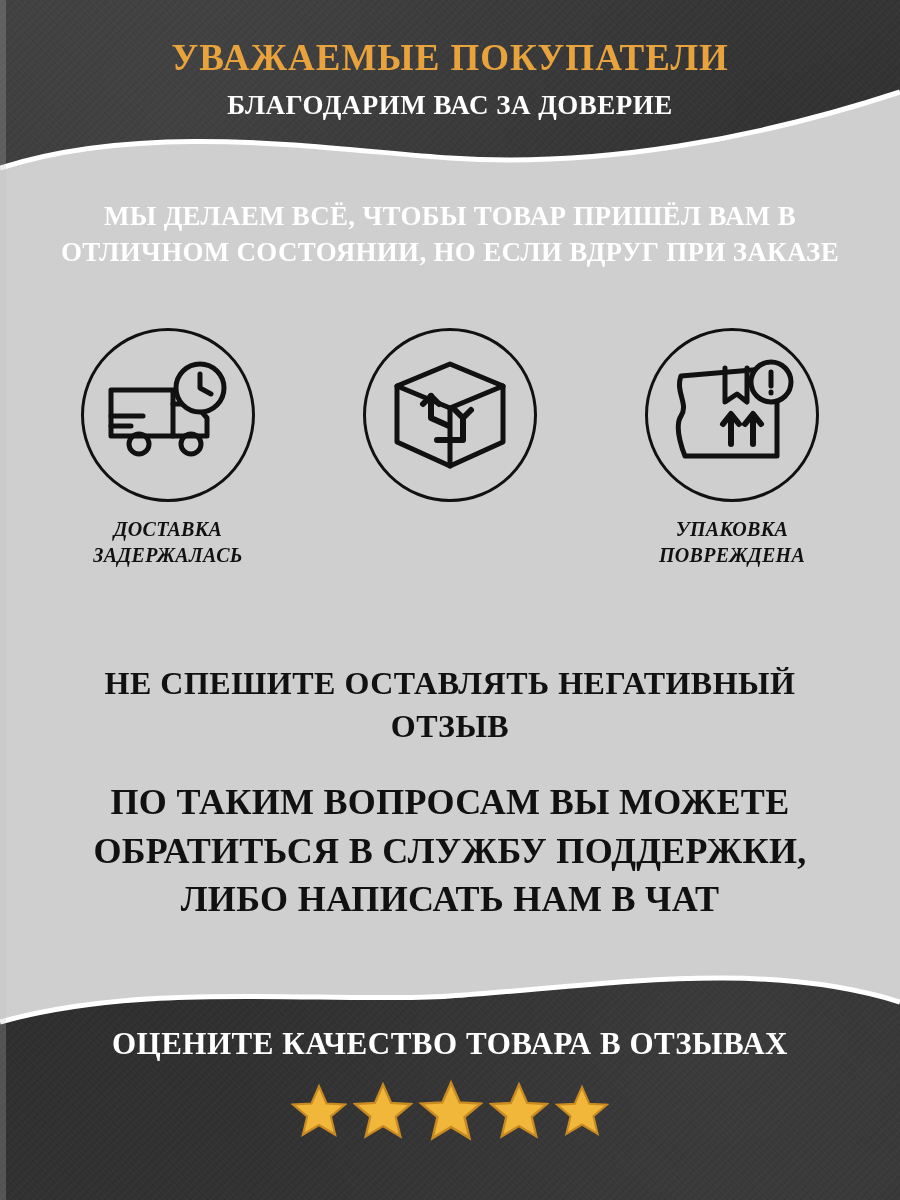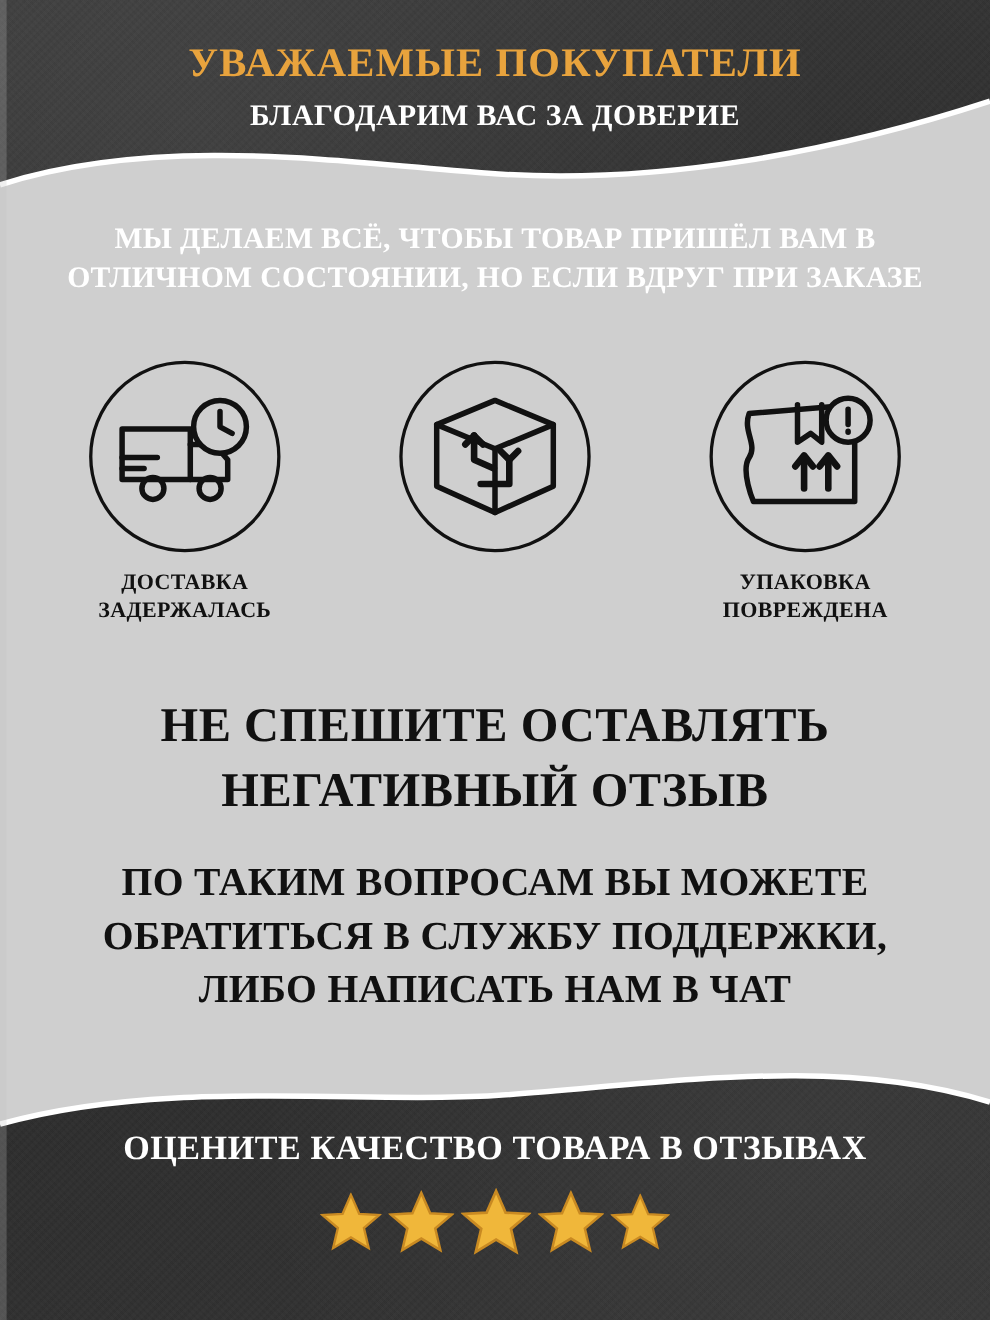--- a/index.html
+++ b/index.html
@@ -101,20 +101,21 @@
 
   
   .icons-row {
     position: absolute;
     top: 328px;
     left: 40px;
     width: 820px;
     display: flex;
     justify-content: space-between;
     align-items: flex-start;
+    font-style: italic;
   }
   .icon-item {
     width: 256px;
     display: flex;
     flex-direction: column;
     align-items: center;
   }
   .icon-circle {
     width: 168px;
     height: 168px;
@@ -133,25 +134,25 @@
     font-weight: bold;
     color: #111111;
     text-transform: uppercase;
     line-height: 1.3;
     letter-spacing: 0.3px;
   }
 
   
   .big-heading {
     position: absolute;
-    top: 630px;
+    top: 662px;
     left: 60px;
     width: 780px;
     text-align: center;
-    font-size: 44px;
+    font-size: 32px;
     font-weight: bold;
     color: #111111;
     text-transform: uppercase;
     line-height: 1.35;
     letter-spacing: 0.5px;
   }
 
   
   .support-text {
     position: absolute;

